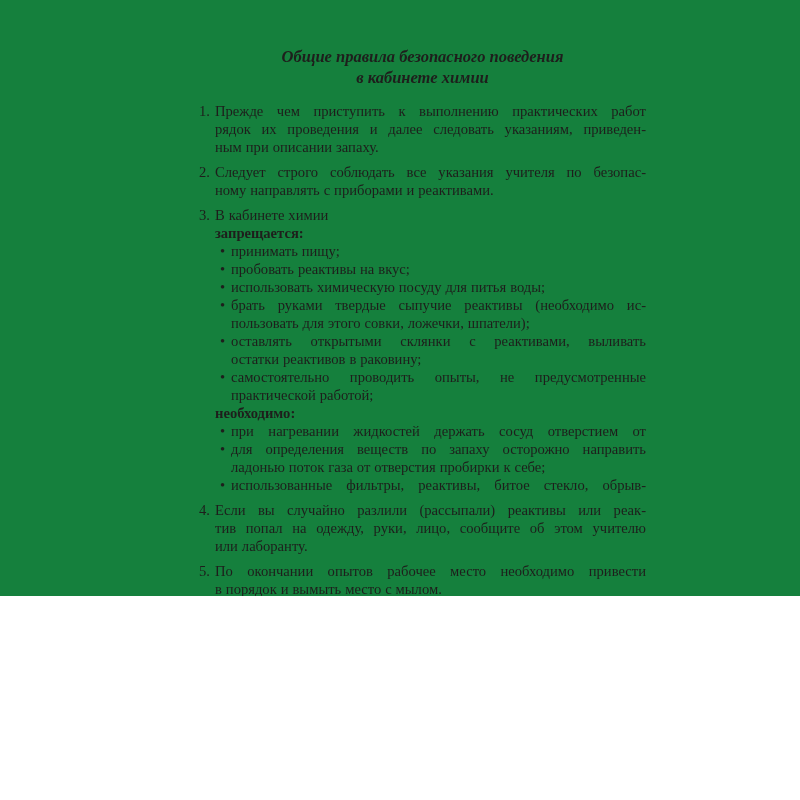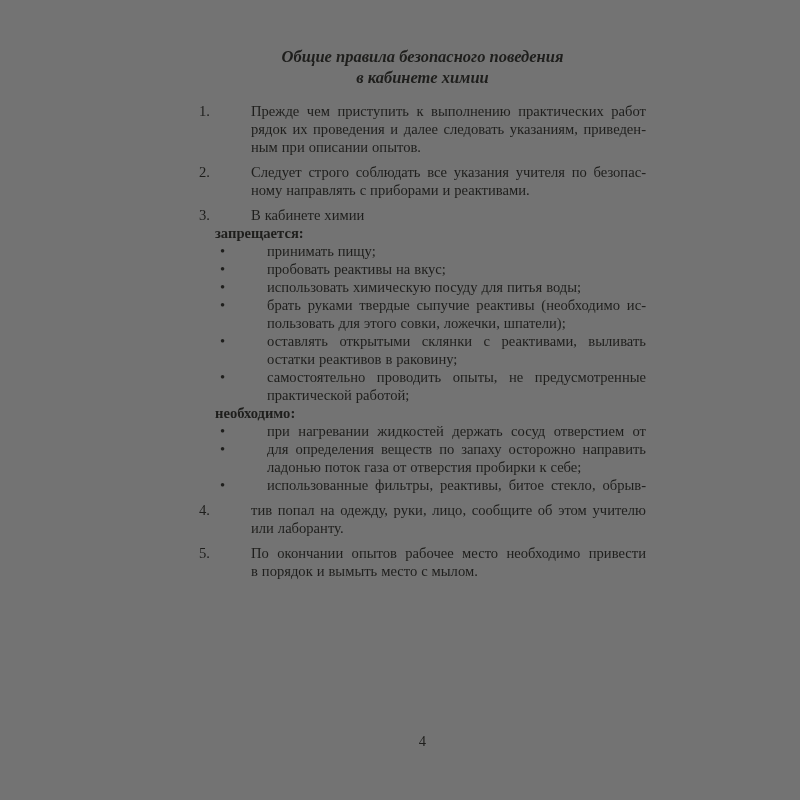--- a/index.html
+++ b/index.html
@@ -1,36 +1,35 @@
 <!DOCTYPE html>
 <html lang="ru"><head>
 <meta charset="utf-8">
 <style>
   html, body { margin: 0; padding: 0; background: #ffffff; }
   .page {
-    position: relative; width: 800px; height: 800px;
-    background: #737373; overflow: hidden;
+    position: relative; width: 800px; height: 596px;
+    background: #15803d; overflow: hidden;
     font-family: "Liberation Serif", serif;
     color: #1e1e1c;
   }
   .doc { position: absolute; left: 199px; top: 46px; width: 447px; }
   .title {
     font-weight: bold; font-style: italic;
     font-size: 16.5px; line-height: 21px;
     text-align: center; margin: 0 0 14px 0;
   }
   .item { display: flex; margin-top: 7px; }
   .item.first { margin-top: 0; }
   .num { flex: 0 0 16px; font-size: 14.6px; line-height: 18px; }
   .body { flex: 1; min-width: 0; }
   .ln {
     font-size: 14.6px; line-height: 18px;
     text-align: justify; text-align-last: justify;
     word-spacing: 0.02em;
-    margin-left: 36px;
   }
   .ln.last { text-align: left; text-align-last: left; }
   .lbl { font-weight: bold; font-size: 14.6px; line-height: 18px; }
   .brow { display: flex; }
   .bgl { flex: 0 0 16px; padding-left: 5px; box-sizing: border-box;
          font-size: 14.6px; line-height: 18px; }
   .bbody { flex: 1; min-width: 0; }
   .pagenum {
     position: absolute; top: 732px; left: 199px; width: 447px;
     text-align: center; font-size: 14.6px; line-height: 18px;
@@ -45,21 +44,21 @@
     <div class="title">
       <div>Общие правила безопасного поведения</div>
       <div>в кабинете химии</div>
     </div>
 
     <div class="item first">
       <div class="num">1.</div>
       <div class="body">
         <div class="ln">Прежде чем приступить к выполнению практических работ</div>
         <div class="ln">рядок их проведения и далее следовать указаниям, приведен-</div>
-        <div class="ln last">ным при описании опытов.</div>
+        <div class="ln last">ным при описании запаху.</div>
       </div>
     </div>
 
     <div class="item">
       <div class="num">2.</div>
       <div class="body">
         <div class="ln">Следует строго соблюдать все указания учителя по безопас-</div>
         <div class="ln last">ному направлять с приборами и реактивами.</div>
       </div>
     </div>
@@ -132,20 +131,21 @@
             <div class="ln">использованные фильтры, реактивы, битое стекло, обрыв-</div>
           </div>
         </div>
 
       </div>
     </div>
 
     <div class="item">
       <div class="num">4.</div>
       <div class="body">
+        <div class="ln">Если вы случайно разлили (рассыпали) реактивы или реак-</div>
         <div class="ln">тив попал на одежду, руки, лицо, сообщите об этом учителю</div>
         <div class="ln last">или лаборанту.</div>
       </div>
     </div>
 
     <div class="item">
       <div class="num">5.</div>
       <div class="body">
         <div class="ln">По окончании опытов рабочее место необходимо привести</div>
         <div class="ln last">в порядок и вымыть место с мылом.</div>

